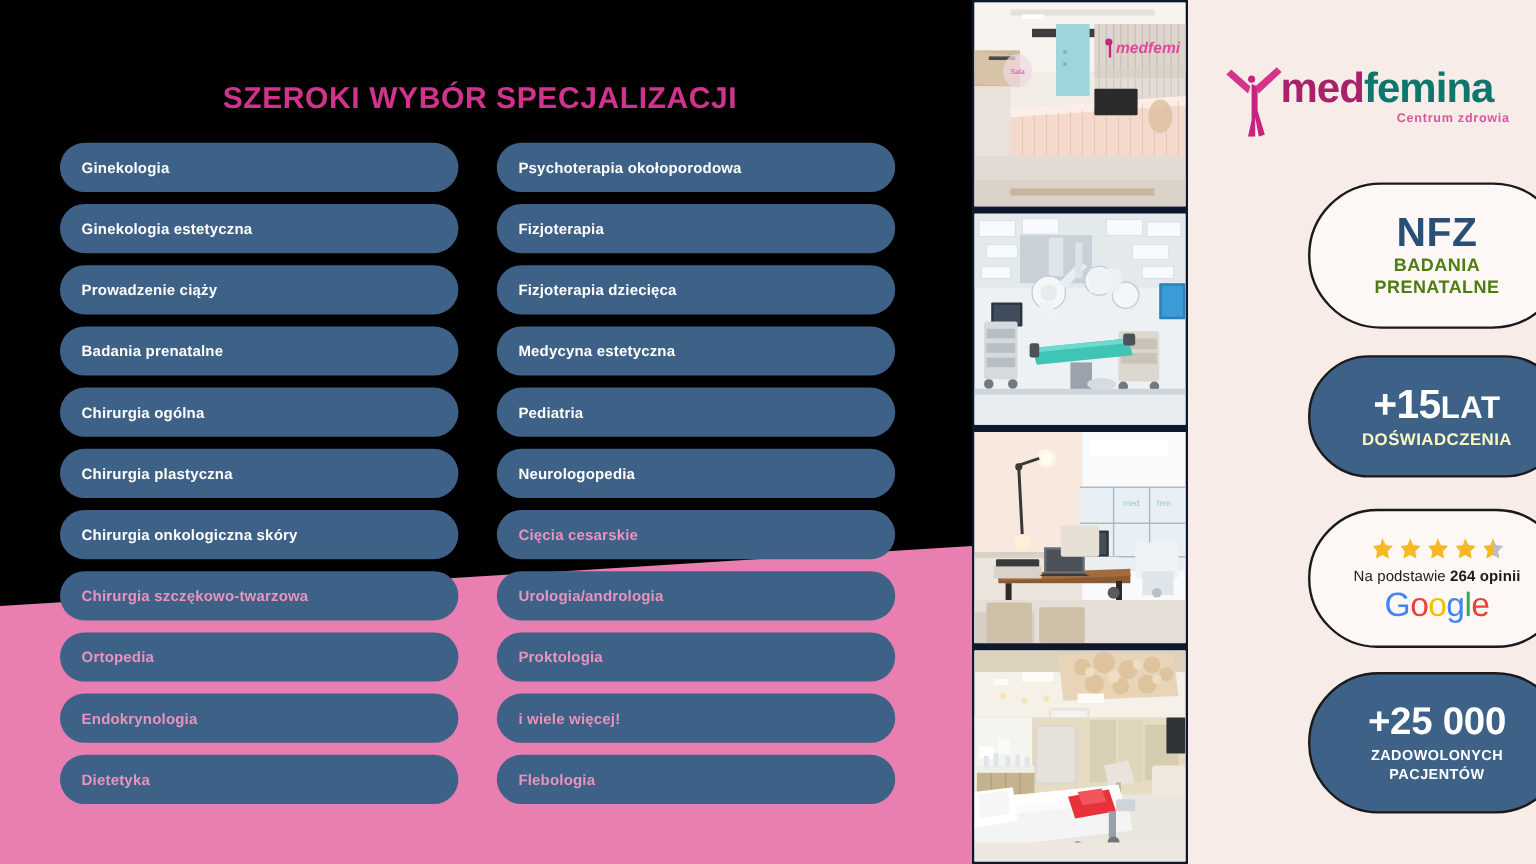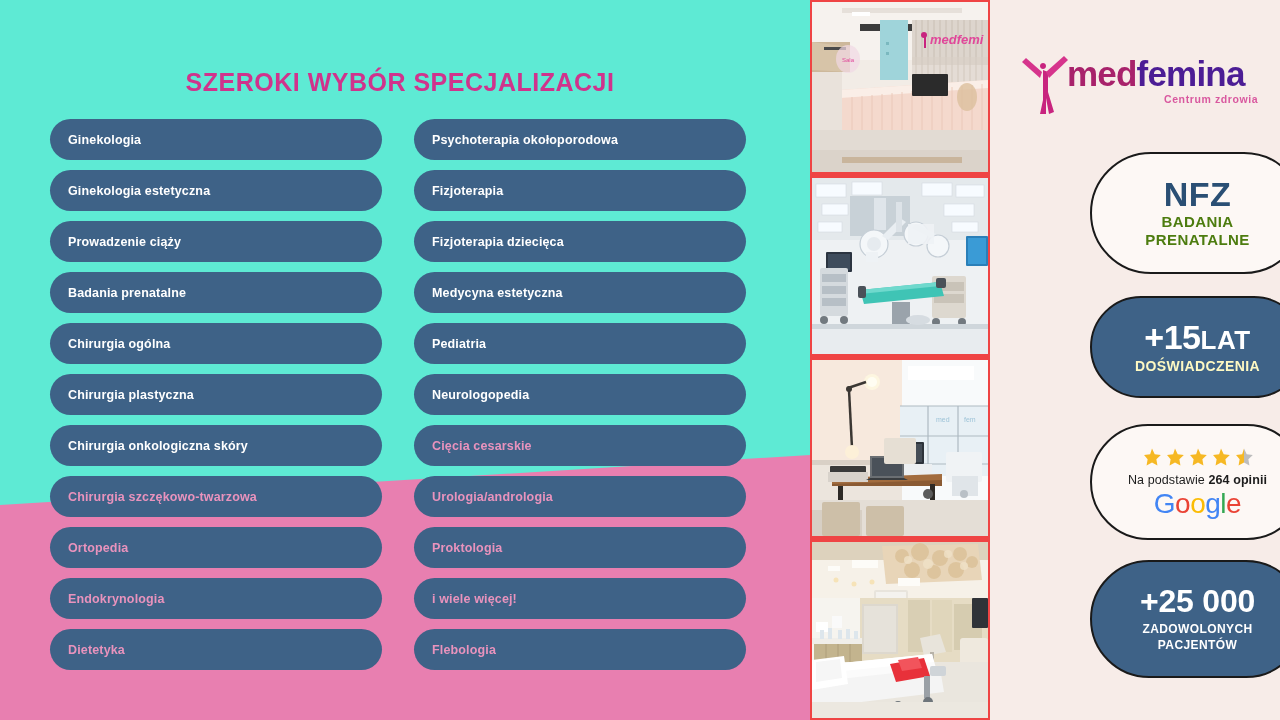--- a/index.html
+++ b/index.html
@@ -19,21 +19,21 @@
     height: 720px;
     overflow: hidden;
     background: #ffffff;
   }
 
   
   #left-panel {
     position: absolute;
     left: 0; top: 0;
     width: 810px; height: 720px;
-    background: #5eead4;
+    background: #000000;
     overflow: hidden;
   }
   #pink-wedge {
     position: absolute;
     left: 0; top: 0;
     width: 810px; height: 720px;
     pointer-events: none;
   }
 
   #title {
@@ -74,21 +74,21 @@
     color: #ffffff;
     white-space: nowrap;
   }
   .pill.pinktext span { color: #e993bd; }
 
   
   #photo-strip {
     position: absolute;
     left: 810px; top: 0;
     width: 180px; height: 720px;
-    background: #ef4444;
+    background: #0f172a;
     z-index: 6;
   }
   .photo {
     position: absolute;
     left: 2px;
     width: 176px;
     overflow: hidden;
     background: #e8e8e8;
   }
   .photo svg { display: block; width: 100%; height: 100%; }
@@ -110,21 +110,21 @@
   }
   #logo-word {
     position: absolute;
     left: 55px; top: 4px;
     font-size: 35px;
     font-weight: bold;
     letter-spacing: -0.8px;
     line-height: 1;
   }
   #logo-med   { color: #a8226b; }
-  #logo-femina{ color: #4c1d95; }
+  #logo-femina{ color: #0f766e; }
   #logo-sub {
     position: absolute;
     left: 152px; top: 41px;
     font-size: 10.5px;
     font-weight: bold;
     letter-spacing: 0.6px;
     color: #d9589f;
   }
 
   .badge {

